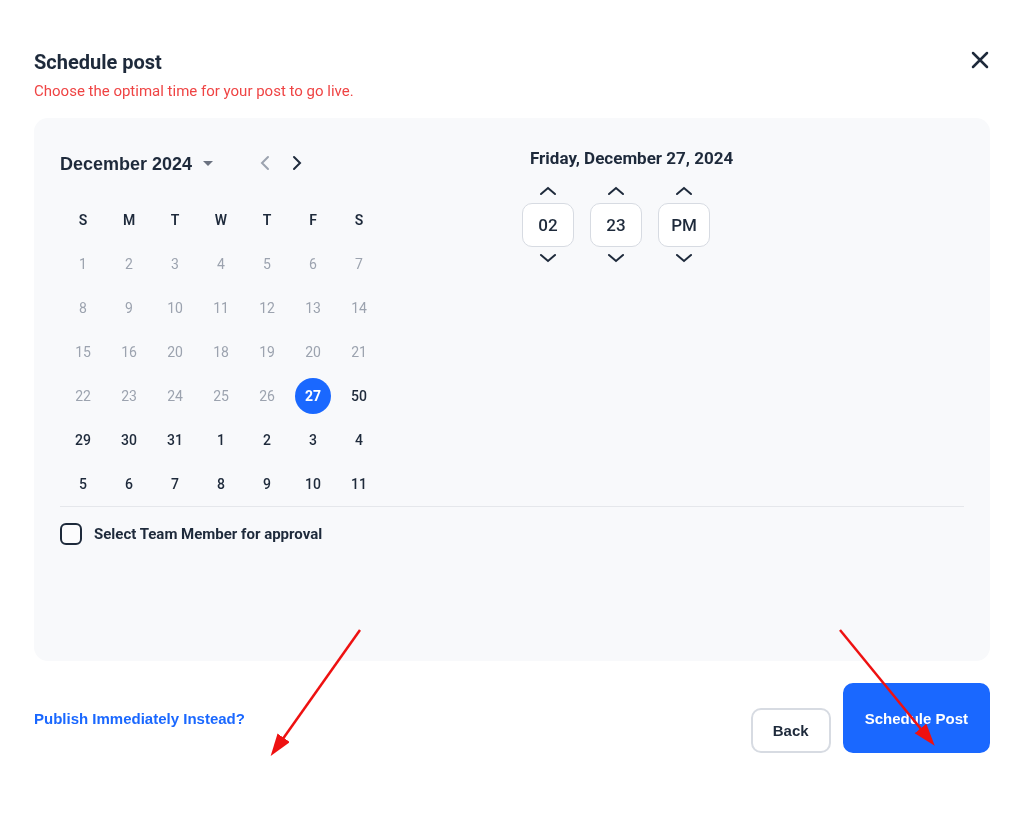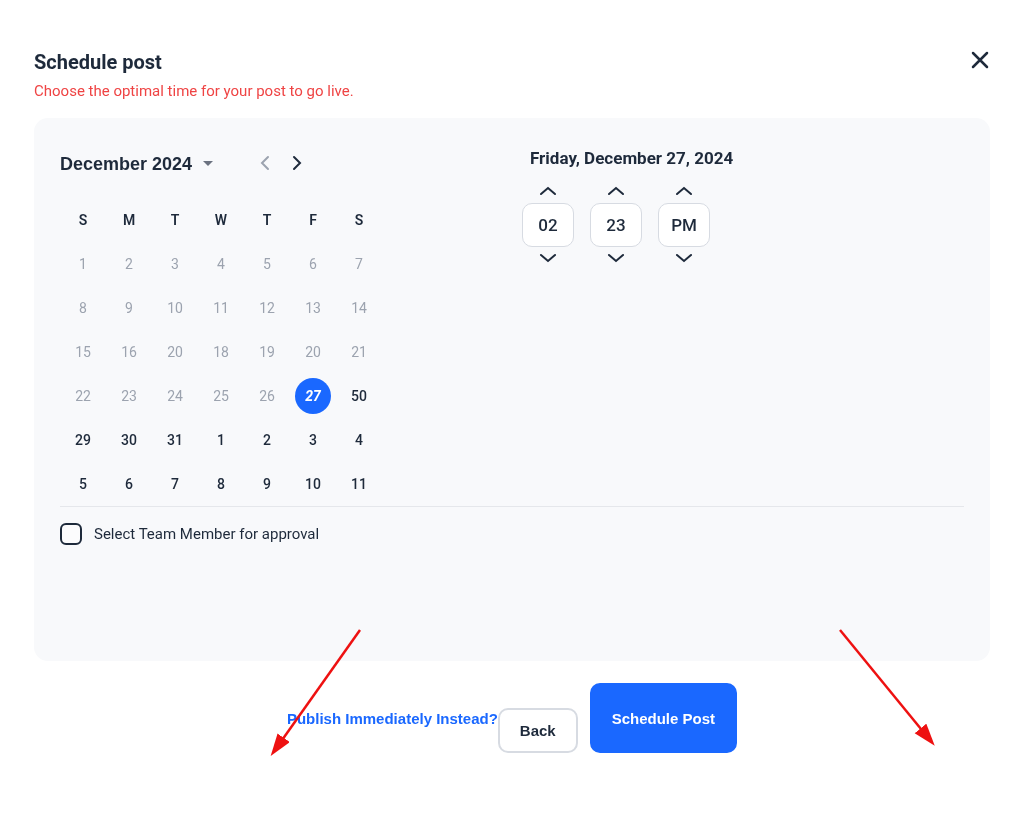--- a/index.html
+++ b/index.html
@@ -68,21 +68,21 @@
   .cal-dow {
     font-size:14px; font-weight:600; color:#1e2a3b;
   }
   .cal-day {
     font-size:14px; font-weight:500; color:#1e2a3b;
     width:36px; height:36px; display:flex; align-items:center; justify-content:center;
     border-radius:50%;
     cursor:pointer;
   }
   .cal-day.muted { color:#9ca3af; font-weight:400; }
-  .cal-day.selected { background:#1a68ff; color:#fff; font-weight:700;font-style:italic; }
+  .cal-day.selected { background:#1a68ff; color:#fff; font-weight:700; }
   .selected-date {
     font-size:17px; font-weight:700; color:#1e2a3b;
     margin: 8px 0 12px 8px;
     text-align: right;
   }
   .time-row { display:flex; gap:16px; }
   .time-stepper { display:flex; flex-direction:column; align-items:center; }
   .chev-btn {
     background:none; border:none; cursor:pointer;
     color:#1e2a3b; padding:4px;
@@ -98,23 +98,23 @@
   .check-row {
     display:flex; align-items:center; gap:12px;
     padding: 16px 0;
   }
   .divider { border:none; border-top:1px solid #e5e7eb; margin:0; }
   .checkbox {
     width:22px; height:22px; border:2px solid #1e2a3b; border-radius:6px;
     background:#fcfcfd; cursor:pointer;
   }
   .check-label { font-size:15px; color:#1e2a3b; }
-  .check-label.bold { font-weight:400; }
+  .check-label.bold { font-weight:700; }
   .footer {
-    display:flex; justify-content:center; align-items:center;
+    display:flex; justify-content:space-between; align-items:center;
     margin-top: 22px;
   }
   .link-btn {
     background:none; border:none; cursor:pointer;
     color:#1a68ff; font-weight:700; font-size:15px;
     padding:0;
   }
   .footer-right { display:flex; gap:12px; }
   .btn {
     font-size:15px; font-weight:700;

